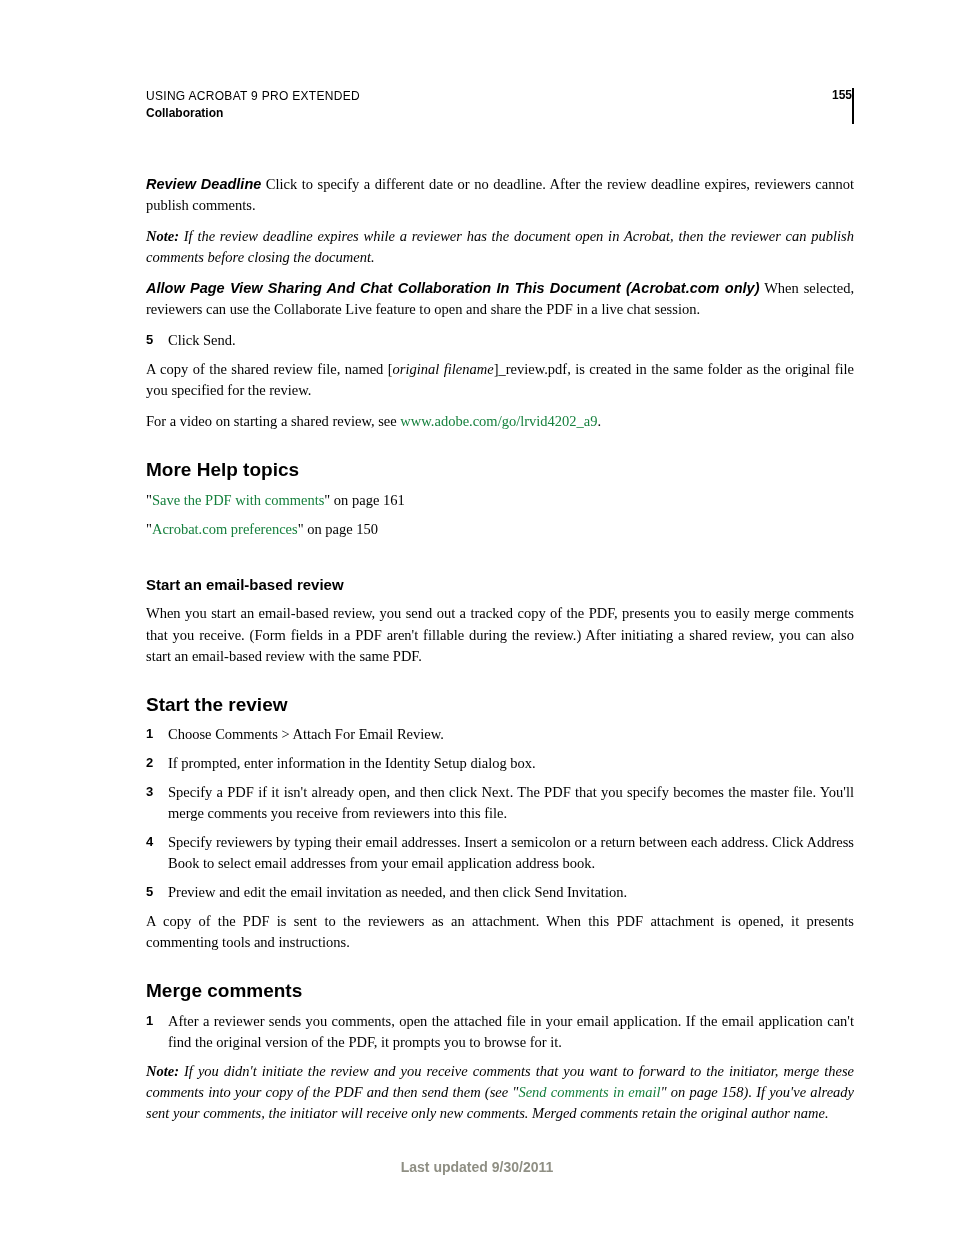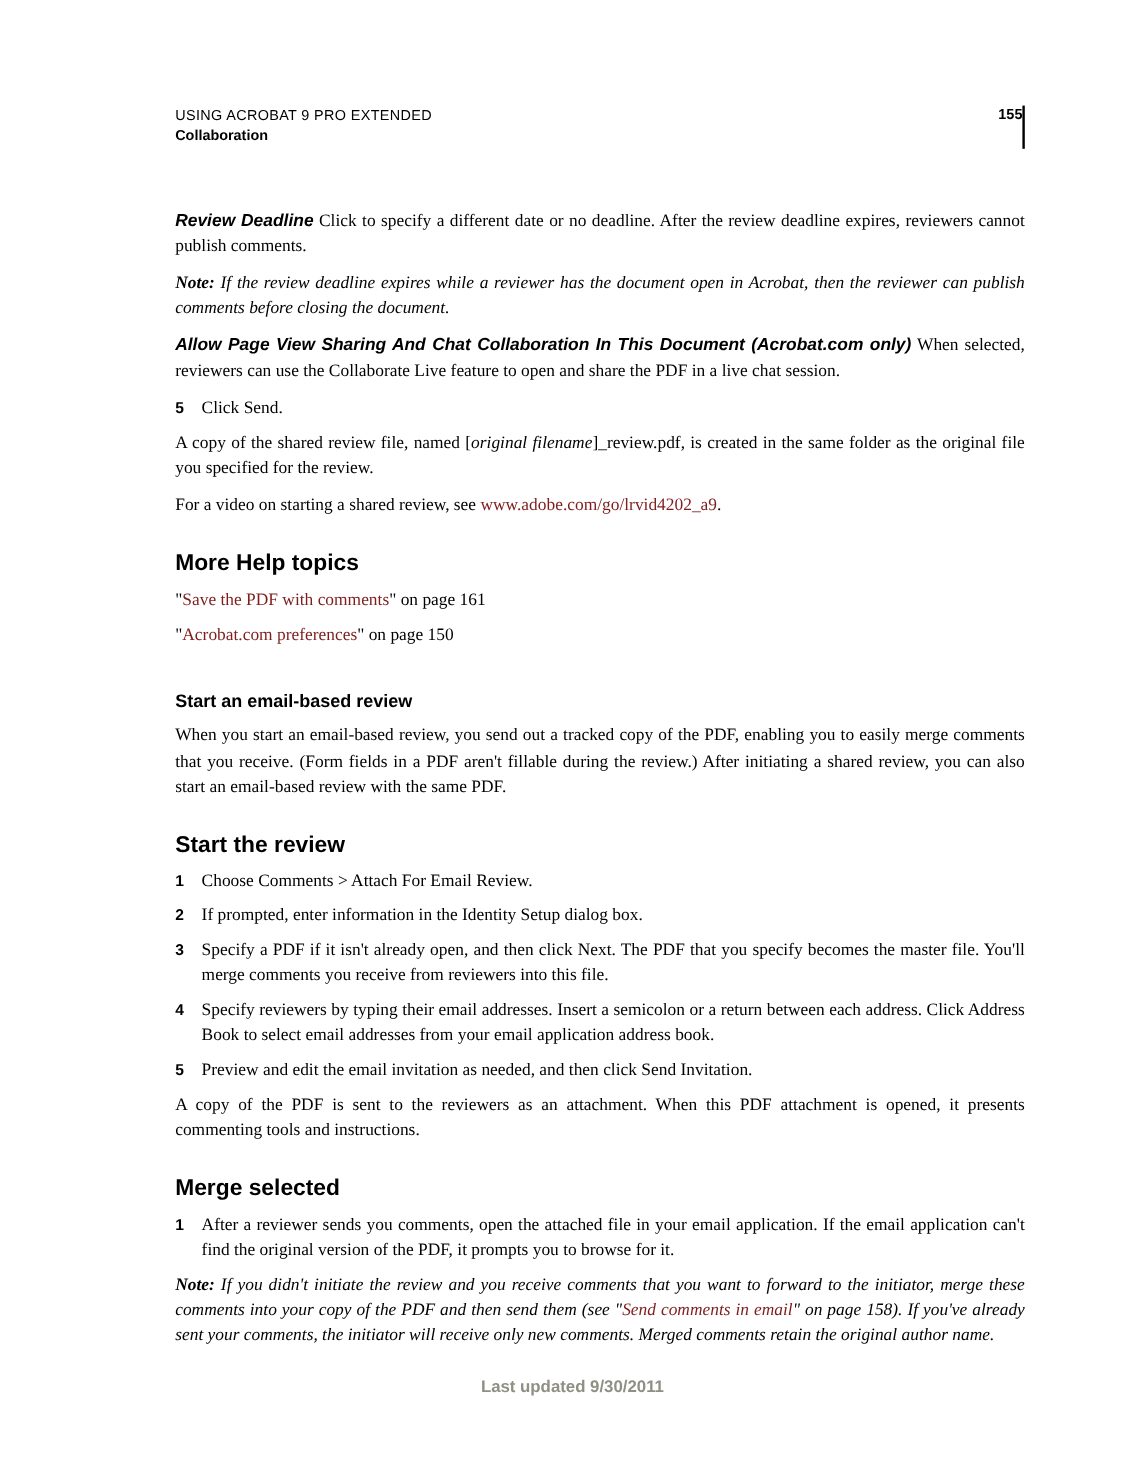--- a/index.html
+++ b/index.html
@@ -64,21 +64,21 @@
   }
   .italic {
     font-style: italic;
   }
   .note-label {
     font-weight: bold;
     font-style: italic;
     margin-top: 48px;
   }
   .link {
-    color: #7f1d1d;
+    color: #15803d;
     text-decoration: none;
   }
   .h3 {
     font-family: "Myriad Pro", Arial, Helvetica, sans-serif;
     font-weight: bold;
     font-size: 19px;
     margin: 24px 0 6px 0;
   }
   .h2 {
     font-family: "Myriad Pro", Arial, Helvetica, sans-serif;
@@ -100,21 +100,21 @@
   }
   .ol-text {
     flex: 1;
     text-align: justify;
   }
   .more-help-item {
     margin: 0 0 8px 0;
   }
   .footer {
     position: absolute;
-    bottom: 72px;
+    bottom: 60px;
     left: 0;
     width: 100%;
     text-align: center;
     font-family: "Myriad Pro", Arial, Helvetica, sans-serif;
     font-weight: bold;
     font-size: 14px;
     color: #8f8f84;
   }
 </style>
 </head>
@@ -161,21 +161,21 @@
     </p>
 
     <div class="h3">More Help topics</div>
 
     <p class="more-help-item">"<a class="link">Save the PDF with comments</a><span>" on page 161</span></p>
 
     <p class="more-help-item">"<a class="link">Acrobat.com preferences</a><span>" on page 150</span></p>
 
     <div class="h2">Start an email-based review</div>
 
-    <p class="para">When you start an email-based review, you send out a tracked copy of the PDF, enabling you to easily merge comments that you receive. (Form fields in a PDF aren't fillable during the review.) After initiating a shared review, you can also start an email-based review with the same PDF.</p>
+    <p class="para">When you start an email-based review, you send out a tracked copy of the PDF, presents you to easily merge comments that you receive. (Form fields in a PDF aren't fillable during the review.) After initiating a shared review, you can also start an email-based review with the same PDF.</p>
 
     <div class="h3">Start the review</div>
 
 
     <div class="ol-row">
       <div class="ol-num">1</div>
       <div class="ol-text">Choose Comments &gt; Attach For Email Review.</div>
     </div>
     <div class="ol-row">
       <div class="ol-num">2</div>
@@ -189,21 +189,21 @@
       <div class="ol-num">4</div>
       <div class="ol-text">Specify reviewers by typing their email addresses. Insert a semicolon or a return between each address. Click Address Book to select email addresses from your email application address book.</div>
     </div>
     <div class="ol-row">
       <div class="ol-num">5</div>
       <div class="ol-text">Preview and edit the email invitation as needed, and then click Send Invitation.</div>
     </div>
 
     <p class="para">A copy of the PDF is sent to the reviewers as an attachment. When this PDF attachment is opened, it presents commenting tools and instructions.</p>
 
-    <div class="h3">Merge selected</div>
+    <div class="h3">Merge comments</div>
 
 
     <div class="ol-row">
       <div class="ol-num">1</div>
       <div class="ol-text">After a reviewer sends you comments, open the attached file in your email application. If the email application can't find the original version of the PDF, it prompts you to browse for it.</div>
     </div>
 
     <p class="para italic">
       <span class="note-label">Note: </span><span>If you didn't initiate the review and you receive comments that you want to forward to the initiator, merge these comments into your copy of the PDF and then send them (see "</span><a class="link" style="font-style:italic">Send comments in email</a><span>" on page 158). If you've already sent your comments, the initiator will receive only new comments. Merged comments retain the original author name.</span>
     </p>

